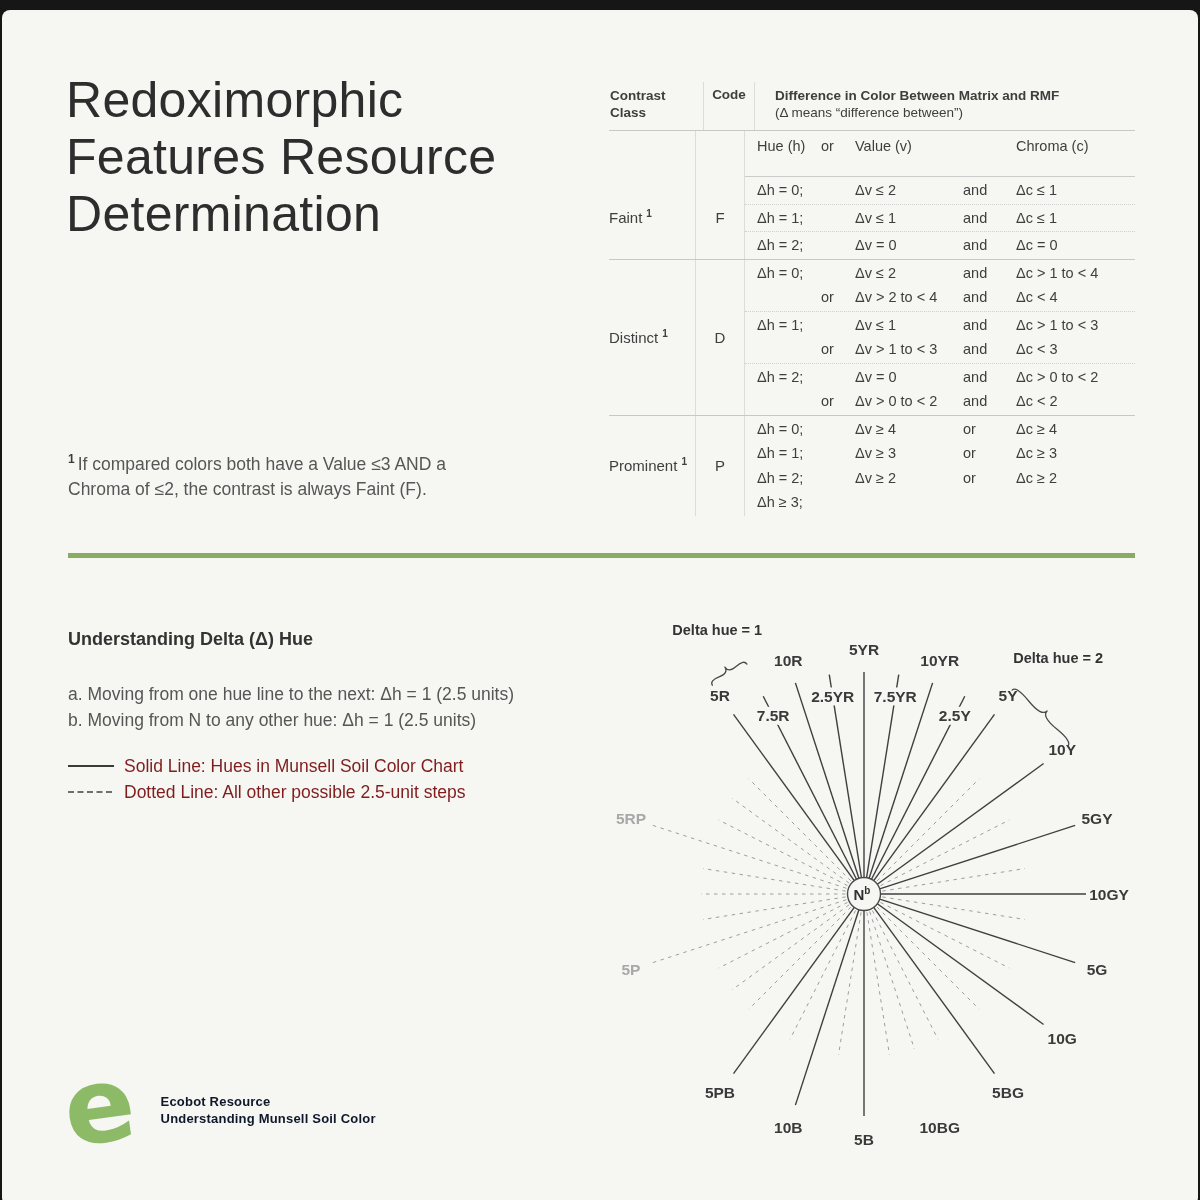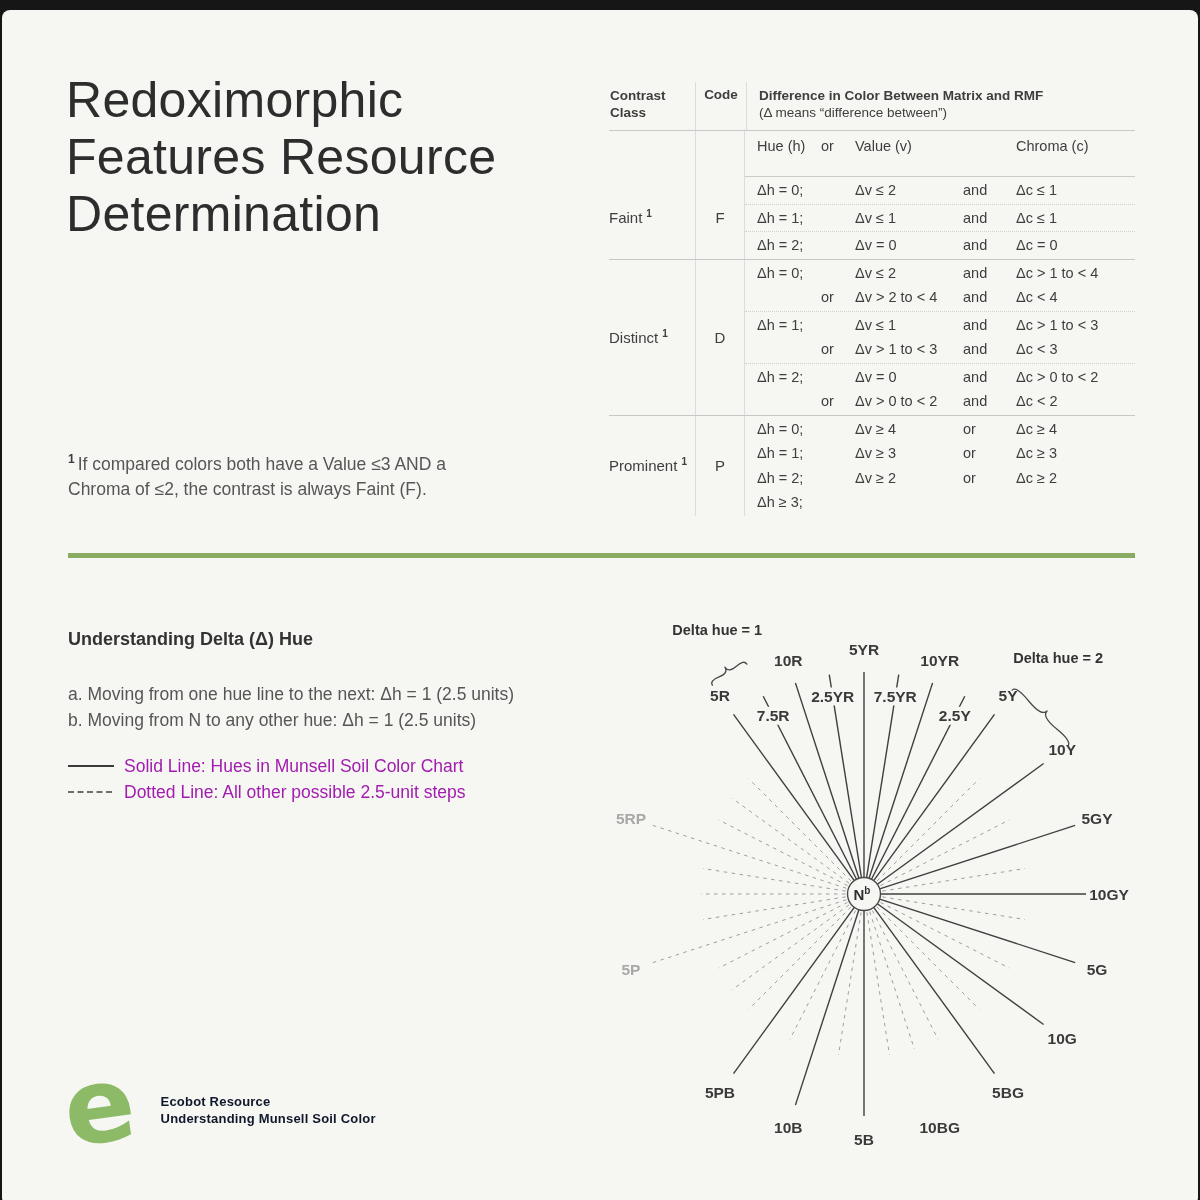--- a/index.html
+++ b/index.html
@@ -13,38 +13,38 @@
     font-weight:400; color:#2d2d2d; letter-spacing:0.3px; }
   .footnote { position:absolute; left:66px; top:437px; width:400px; font-size:17.5px;
     line-height:25px; color:#565656; }
   .footnote sup { font-size:12px; font-weight:bold; color:#3c3c3c; margin-right:3px; }
   .divider { position:absolute; left:66px; top:543px; width:1067px; height:5px; }
 
   .section-head { position:absolute; left:66px; top:619px; font-size:18px;
     font-weight:bold; color:#333; }
   .section-items { position:absolute; left:66px; top:672px; font-size:17.5px;
     line-height:25.5px; color:#565656; }
-  .legend { position:absolute; left:66px; top:743px; font-size:17.5px; color:#a21caf; }
+  .legend { position:absolute; left:66px; top:743px; font-size:17.5px; color:#7f1d1d; }
   .legend-row { display:flex; align-items:center; height:26px; }
   .swatch { display:inline-block; width:46px; margin-right:10px; }
   .swatch.solid { border-top:2px solid #3a3a3a; }
   .swatch.dashed { border-top:2px dashed #6e6e6e; width:44px; margin-right:12px; }
 
   
   .logo { position:absolute; left:62px; top:1056px; display:flex; align-items:center; }
   .logo-e { font-family:"DejaVu Sans", sans-serif; font-weight:bold; font-size:104px;
     line-height:80px; transform:rotate(-8deg); display:inline-block; }
   .logo-text { margin-left:26px; font-size:13px; font-weight:bold; color:#0f172a;
     line-height:17px; letter-spacing:0.2px; margin-top:8px; }
 
   
   .tbl { position:absolute; left:607px; top:72px; width:526px; color:#3e3e3e;
     font-size:14px; }
   .tbl .vline { border-left:1px solid #dcdcdc; border-right:1px solid #dcdcdc; }
-  .hdr { display:flex; border-bottom:1px solid #c8c8c8; }
+  .hdr { display:flex; border-bottom:1px solid #c8c8c8;gap:8px; }
   .hdr-class { width:86px; padding:5px 0 9px 1px; font-weight:bold; font-size:13.5px;
     line-height:17px; }
   .hdr-code { width:52px; text-align:center; font-weight:bold; font-size:13.5px;
     padding-top:5px; }
   .hdr-diff { flex:1; padding:5px 0 9px 12px; font-size:13.5px; line-height:17px; }
   .hdr-diff .l1 { font-weight:bold; }
   .sub { display:flex; }
   .sub-class { width:86px; }
   .sub-code { width:50px; }
   .sub-right { flex:1; display:grid; grid-template-columns:64px 34px 108px 53px 1fr;

